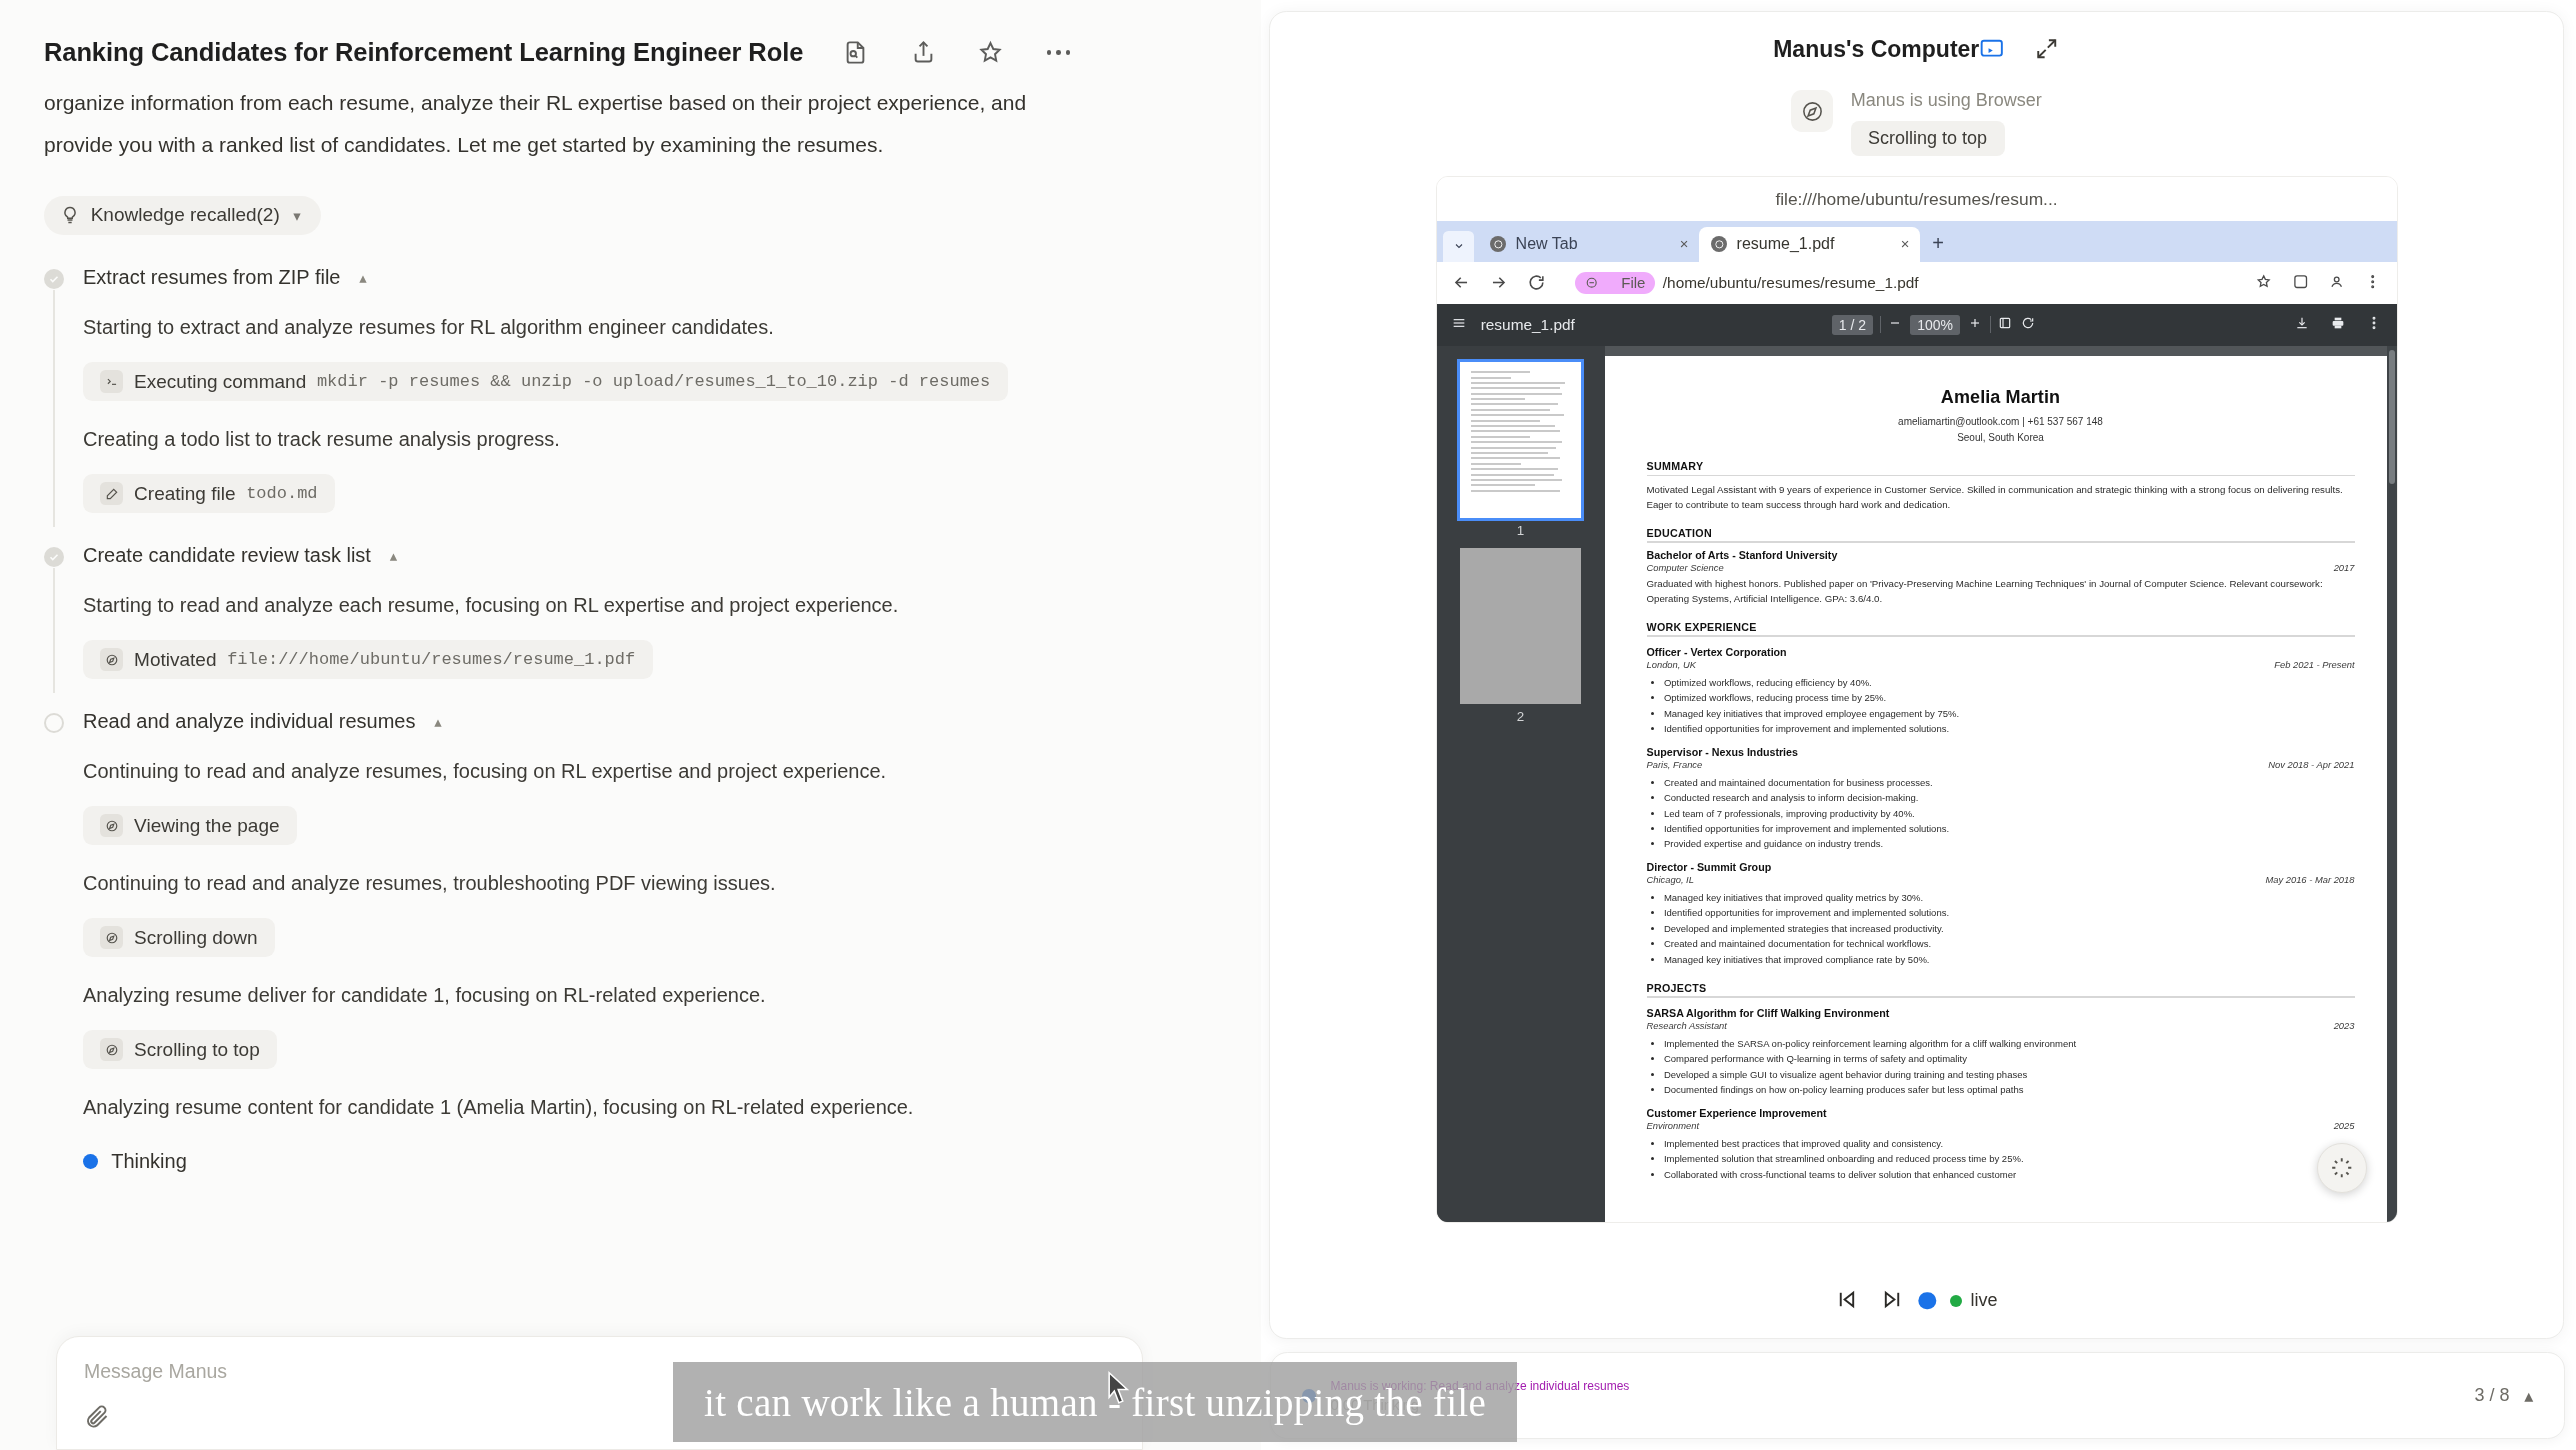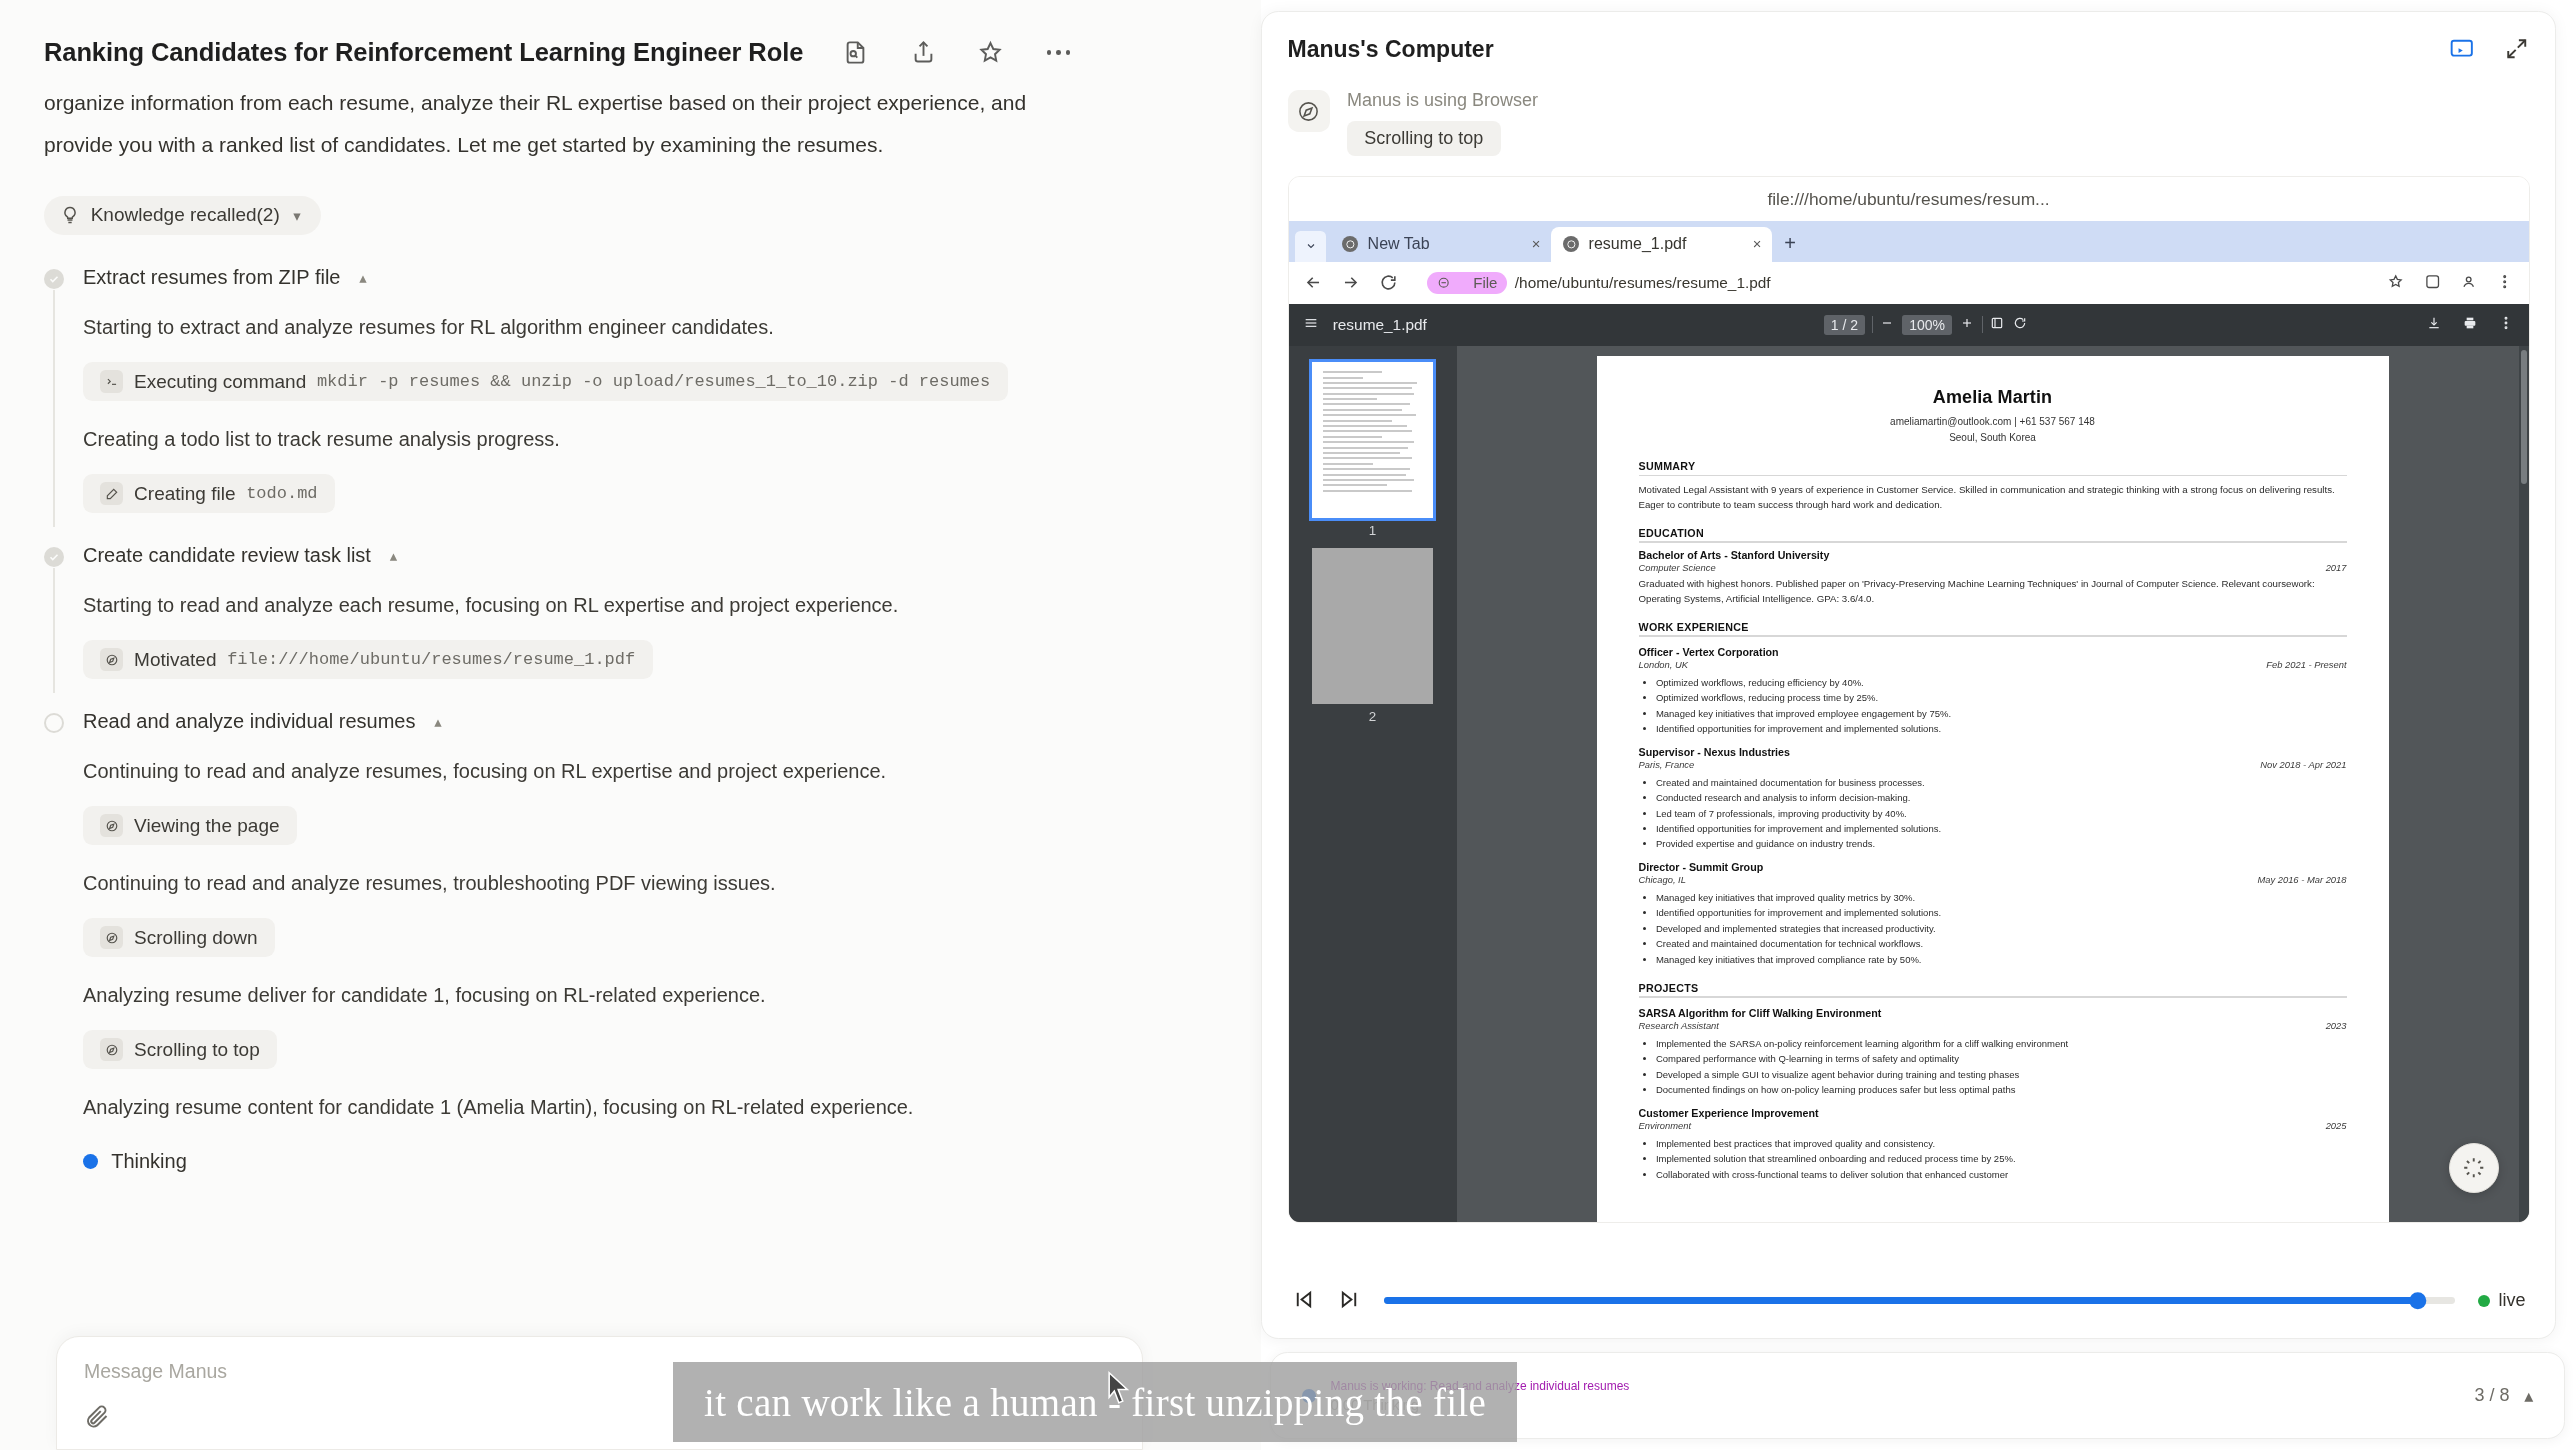--- a/index.html
+++ b/index.html
@@ -85,26 +85,26 @@
     background:#fff; border:1.3px solid #eceae6; border-radius: 23px 23px 0 0;
     box-shadow: 0 -2.7px 16px rgba(0,0,0,.04);
     padding: 23px 27px;
   }
   .composer .placeholder { font-size: 19.5px; color:#a9a7a0; }
   .composer .clip { position:absolute; left: 27px; bottom: 19px; width:27px; height:27px; color:#6e6c66; }
   .composer .clip svg { width:27px; height:27px; stroke:#6e6c66; fill:none; stroke-width:1.8; }
 
   
   .right-panel {
-    position:absolute; right: 20px; top: 10.7px;
+    position:absolute; right: 12px; top: 10.7px;
     width: 1295px; height: 1328px;
     background: #ffffff; border: 1.3px solid #ececea; border-radius: 17.4px;
     box-shadow: 0 1.3px 14.8px rgba(0,0,0,.05);
     padding: 24px 25.5px 0 25.5px;
-    display:flex; flex-direction:column;
+    display:flex; flex-direction:column;align-items:center;
   }
   .rp-head { display:flex; align-items:center; justify-content:space-between; }
   .rp-title { font-size: 23px; font-weight: 700; color:#1f1f1f; }
   .rp-head-icons { display:flex; align-items:center; gap: 29.5px; }
   .rp-head-icons svg { width:25.5px; height:25.5px; }
 
   .agent-row { display:flex; align-items:flex-start; gap: 17.4px; margin-top: 27px; }
   .agent-avatar {
     width: 42px; height: 42px; border-radius: 10.7px; background:#f4f3f0;
     display:flex; align-items:center; justify-content:center; flex:0 0 auto;

